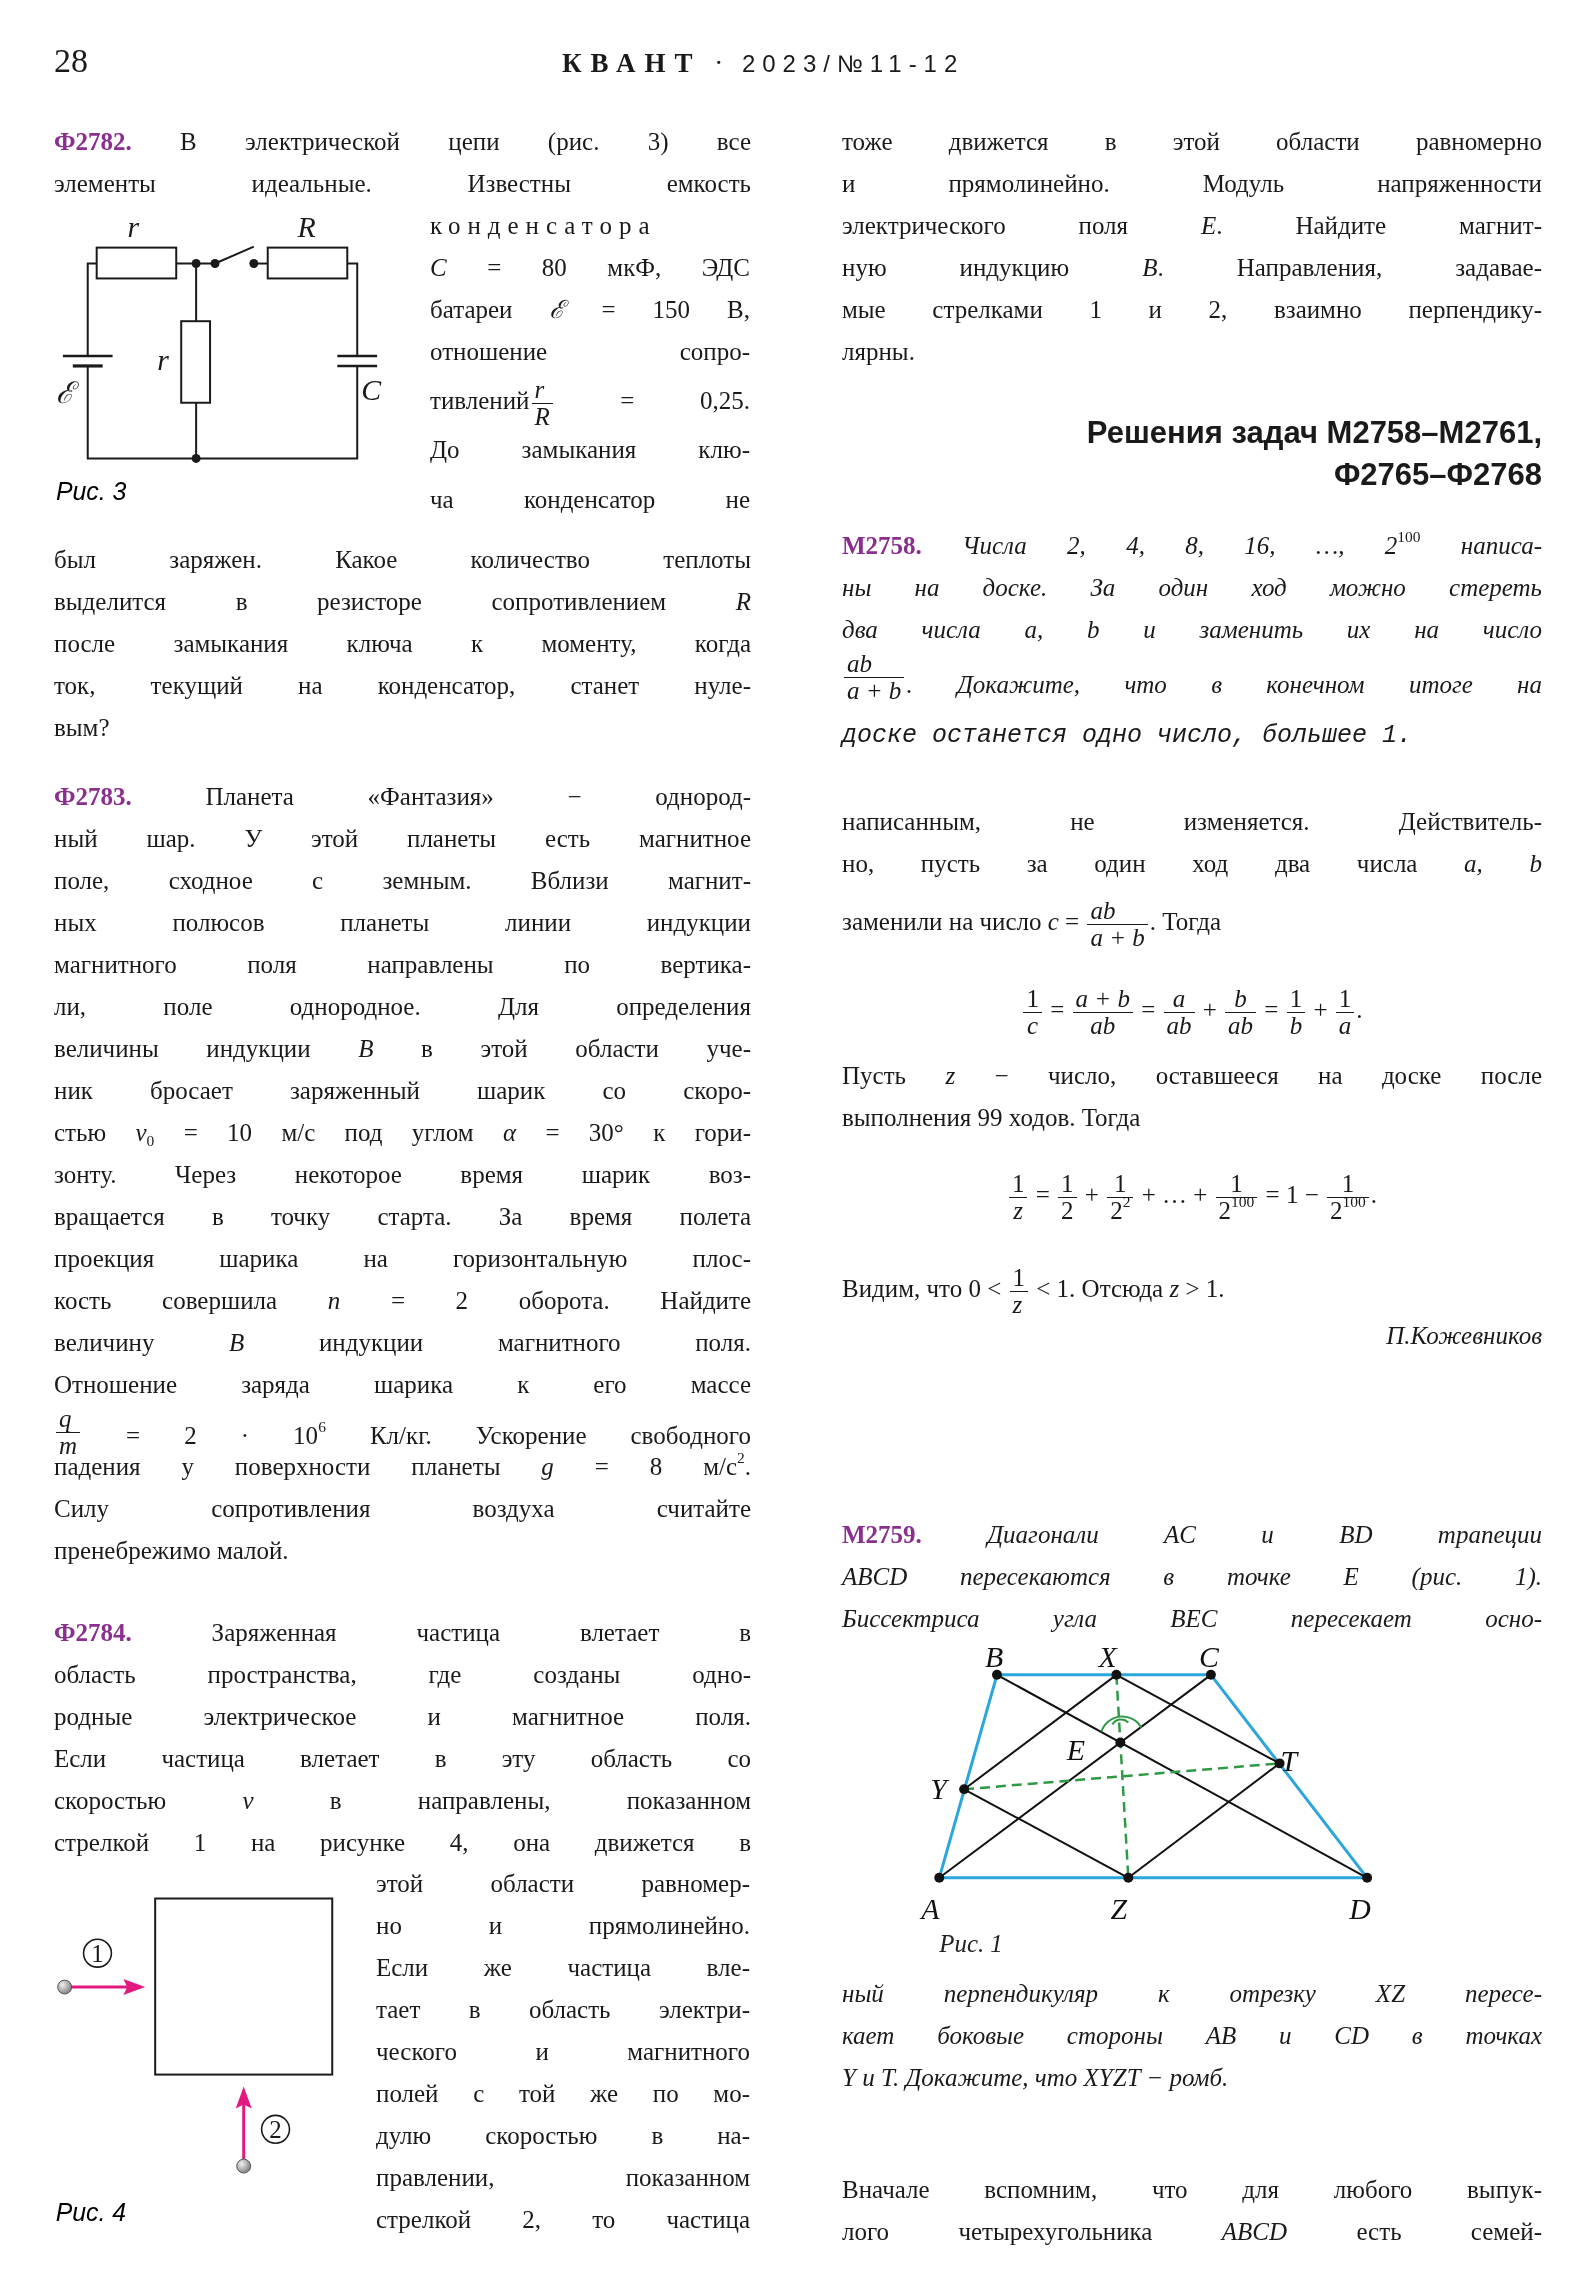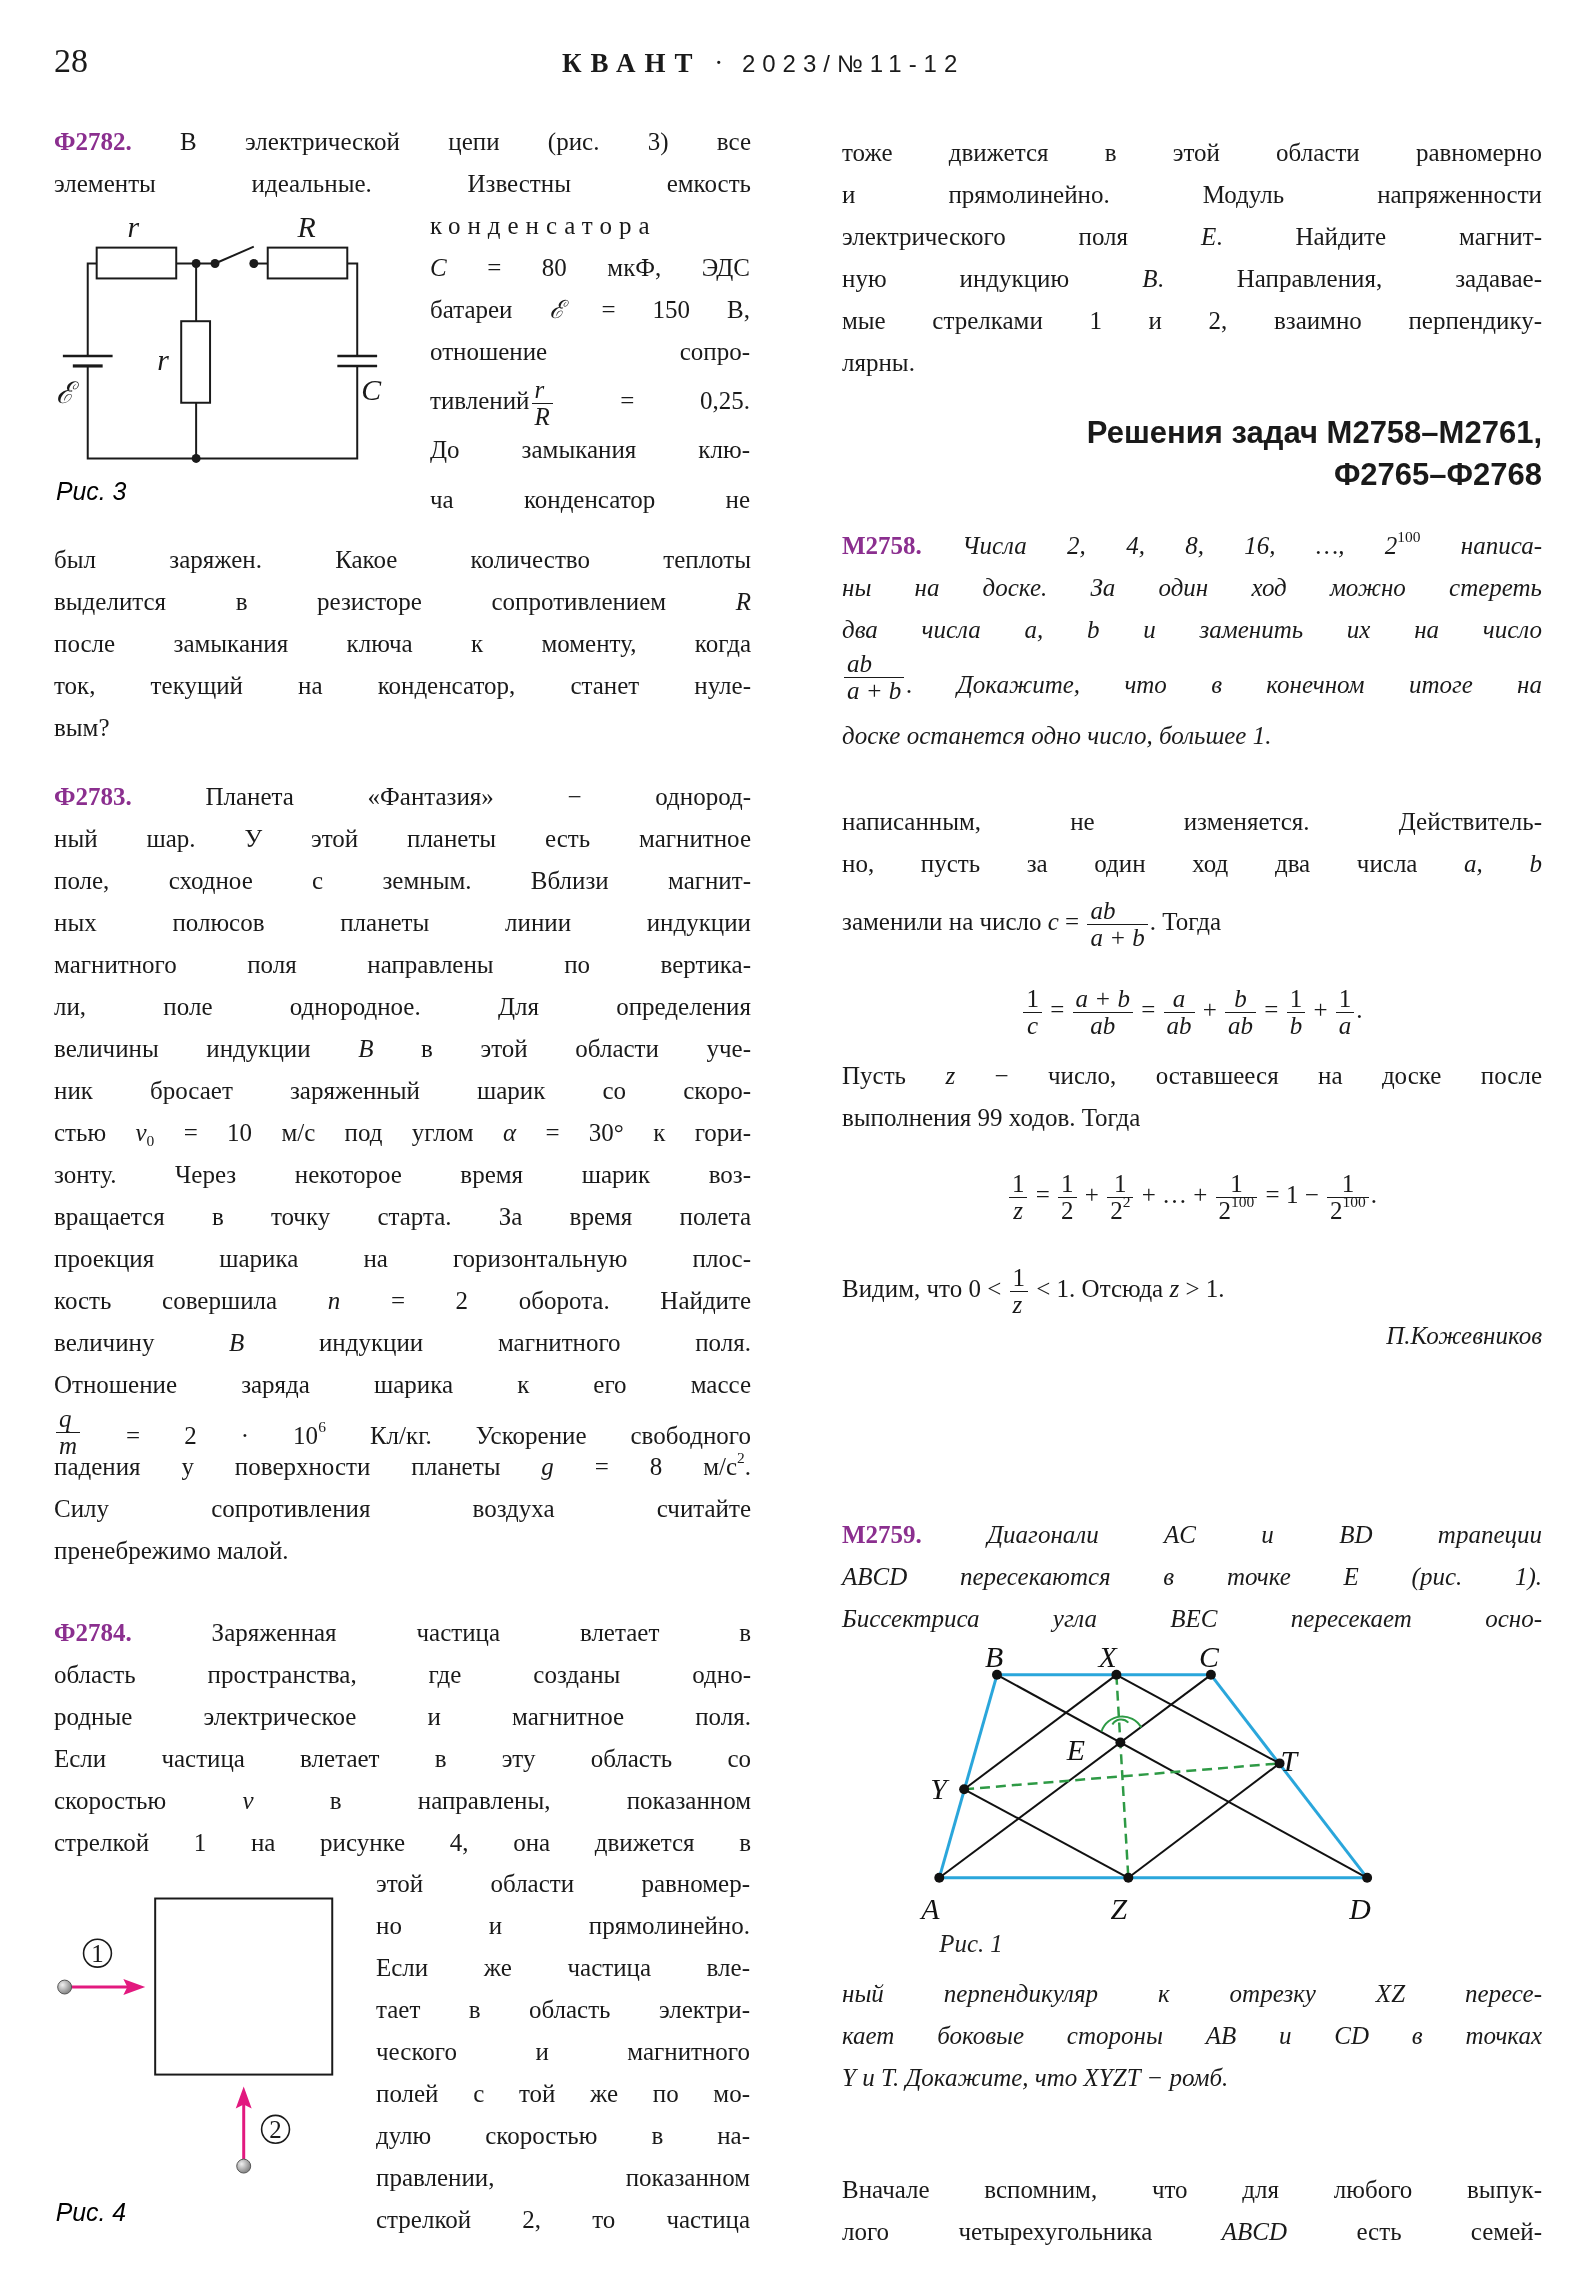--- a/index.html
+++ b/index.html
@@ -158,40 +158,40 @@
 
   <line id="arr2" x1="245" y1="2170" x2="245" y2="2112" stroke-width="3" stroke="#e2197f"></line>
   <polygon id="arr2h" points="245,2097 237,2119 245,2115 253,2119" fill="#e2197f"></polygon>
   <circle cx="245" cy="2177" r="7" fill="url(#ballg)" stroke="#555" stroke-width="1"></circle>
   <circle cx="277" cy="2140" r="14" fill="none" stroke="#1a1a1a" stroke-width="1.6"></circle>
   <text x="277" y="2149" font-size="25" text-anchor="middle" fill="#1a1a1a">2</text>
 
   <text x="56" y="2232" class="cap" font-size="25">Рис. 4</text>
 </svg>
 
-<div class="col" style="left:842px; top:132px; width:700px;">
+<div class="col" style="left:842px; top:121px; width:700px;">
   <span class="line">тоже движется в этой области равномерно</span>
   <span class="line">и прямолинейно. Модуль напряженности</span>
   <span class="line"><span>электрического поля </span><i>E</i><span>. Найдите магнит-</span></span>
   <span class="line"><span>ную индукцию </span><i>B</i><span>. Направления, задавае-</span></span>
   <span class="line">мые стрелками 1 и 2, взаимно перпендику-</span>
   <span class="line last">лярны.</span>
 </div>
 
 <div class="sec-title abs" style="left:842px; top:412px; width:700px;">
   <div>Решения задач М2758–М2761,</div>
   <div>Ф2765–Ф2768</div>
 </div>
 
 <div class="col" style="left:842px; top:525px; width:700px;">
   <span class="line"><span class="pid">М2758.</span> <i>Числа 2, 4, 8, 16, …, 2</i><span class="sup">100</span><i> написа-</i></span>
   <span class="line it">ны на доске. За один ход можно стереть</span>
   <span class="line it">два числа a, b и заменить их на число</span>
   <span class="line" style="height:54px; line-height:54px;"><span class="frac it" style="vertical-align:-6px;"><span class="num">ab</span><span>a + b</span></span><i>. Докажите, что в конечном итоге на</i></span>
-  <span class="line last it" style="margin-top:10px;">доске останется одно число, большее 1.</span>
+  <span class="line last it" style="margin-top:10px;font-family:Liberation Mono, monospace;">доске останется одно число, большее 1.</span>
 </div>
 
 <div class="col" style="left:842px; top:801px; width:700px;">
   <span class="line">написанным, не изменяется. Действитель-</span>
   <span class="line"><span>но, пусть за один ход два числа </span><i>a, b</i></span>
   <span class="line last" style="height:74px; line-height:74px;"><span>заменили на число </span><i>c</i><span> = </span><span class="frac it"><span class="num">ab</span><span>a + b</span></span><span>. Тогда</span></span>
   <span class="eq" style="height:90px; line-height:90px; margin-top:6px;">
     <span class="frac"><span class="num">1</span><span class="it">c</span></span> =
     <span class="frac it"><span class="num">a + b</span><span>ab</span></span> =
     <span class="frac it"><span class="num">a</span><span>ab</span></span> +

